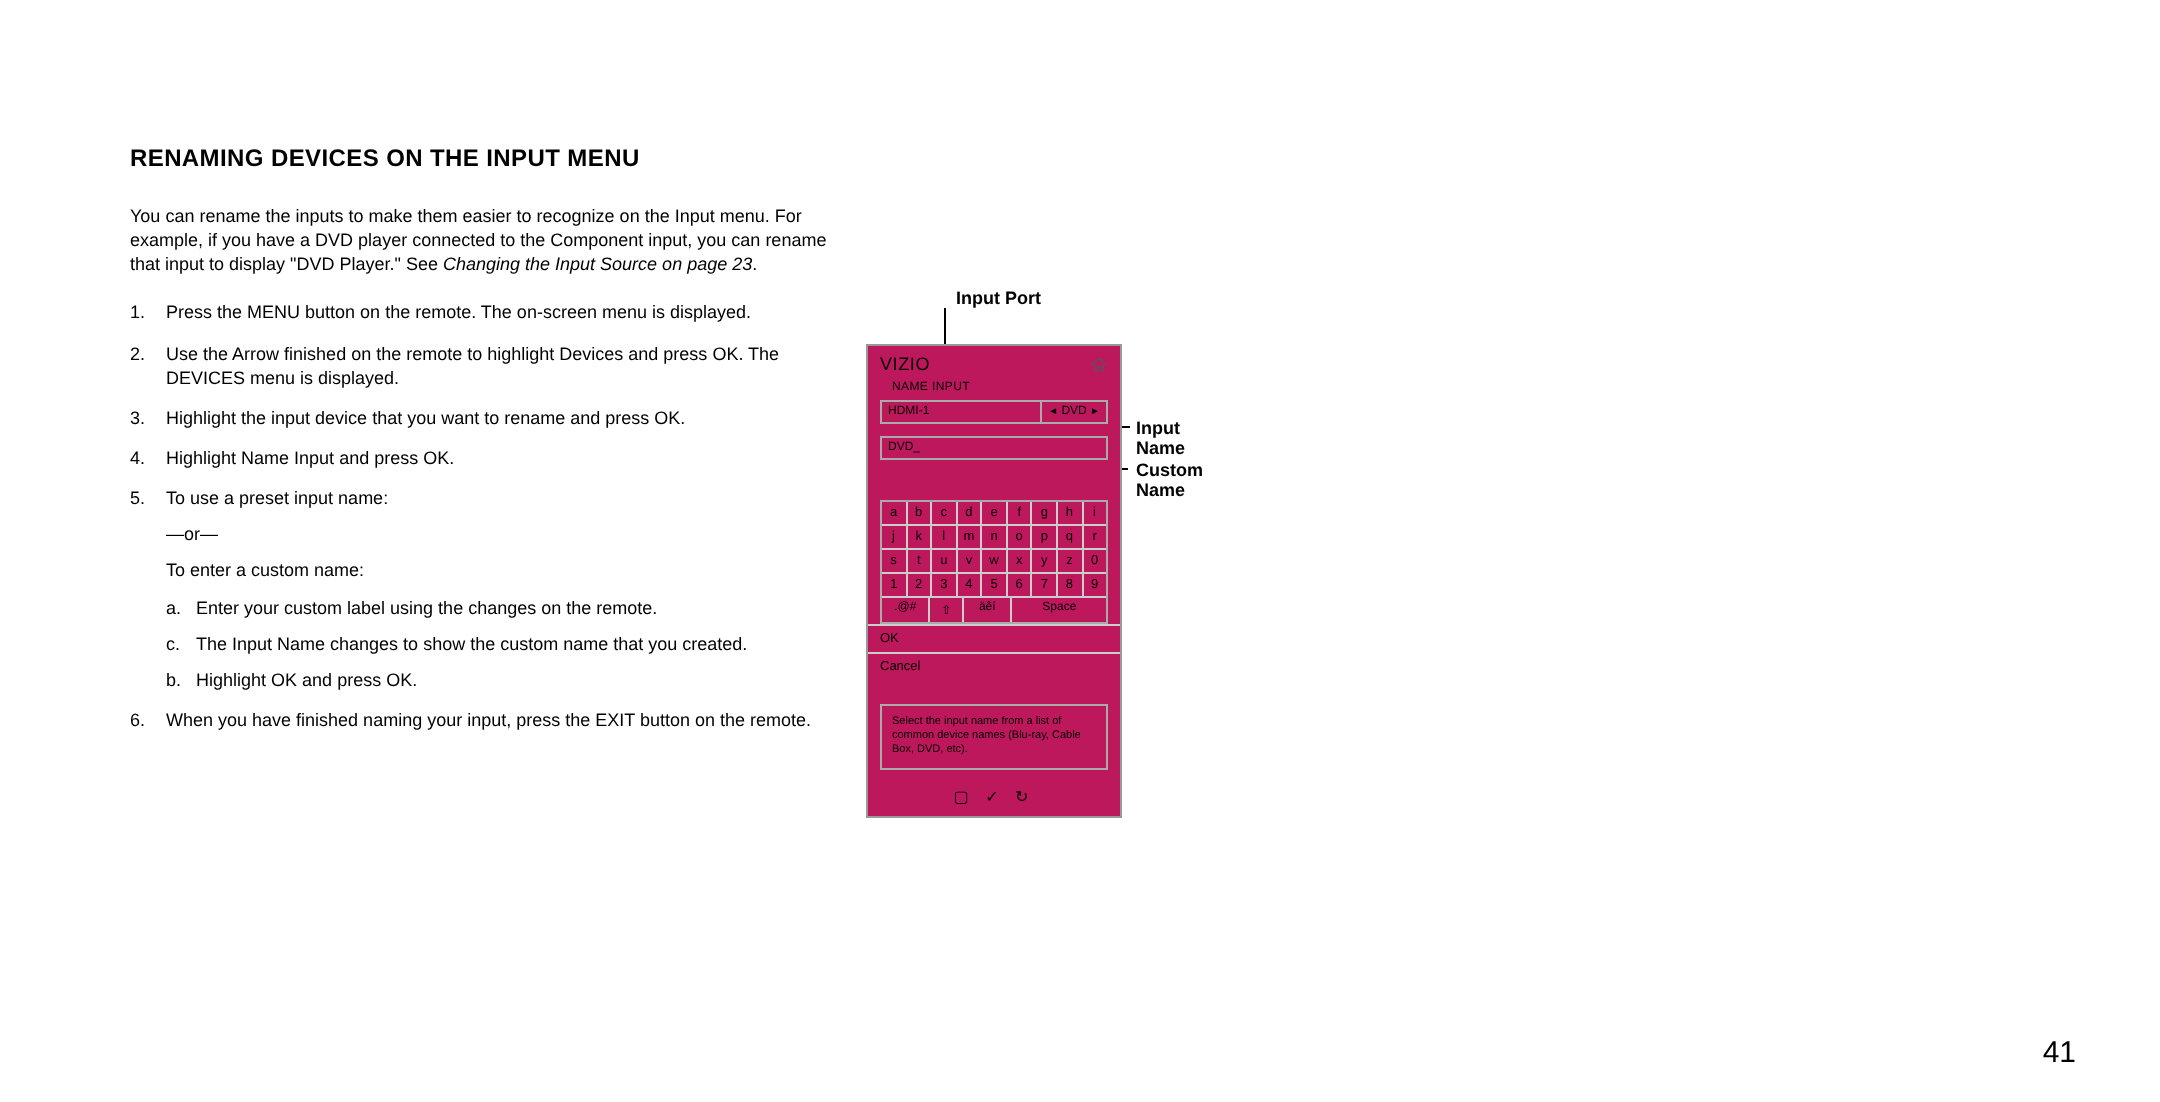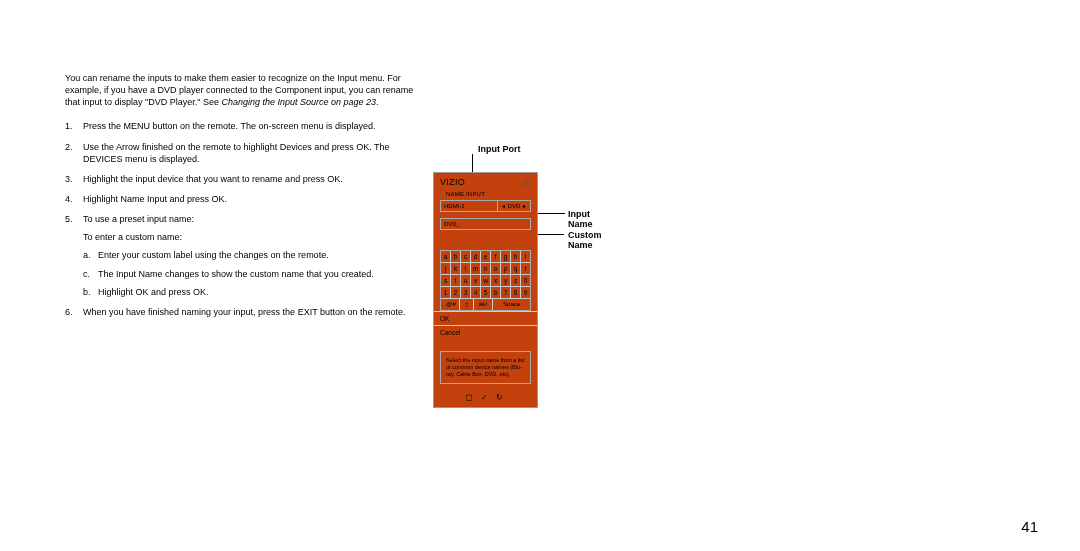--- a/index.html
+++ b/index.html
@@ -91,23 +91,23 @@
       font-size: 9px;
       font-weight: bold;
       position: absolute;
     }
     .callout-line {
       position: absolute;
       background: #000;
       height: 1px;
     }
     .osd-panel {
-      width: 105px;
+      width: 128px;
       border: 0.5px solid #999;
-      background: #c2410c;
+      background: #be185d;
       font-size: 7px;
       position: relative;
     }
     .osd-header {
       display: flex;
       justify-content: space-between;
       align-items: center;
       padding: 4px 6px;
       font-size: 9px;
       font-weight: 500;
@@ -184,38 +184,40 @@
       bottom: 16px;
       right: 42px;
       font-size: 15px;
     }
   </style>
 </head>
 <body>
 
 <div class="page-content">
   <div class="left-column">
+    <div class="heading">RENAMING DEVICES ON THE INPUT MENU</div>
     <div class="intro">
       <span>You can rename the inputs to make them easier to recognize on the Input menu. For example, if you have a DVD player connected to the Component input, you can rename that input to display "DVD Player." See </span><em>Changing the Input Source on page 23</em><span>.</span>
     </div>
     <ol class="steps">
       <li>
         <span>Press the </span><b>MENU</b><span> button on the remote. The on-screen menu is displayed.</span>
       </li>
       <li>
         <span>Use the </span><b>Arrow</b><span> finished on the remote to highlight </span><b>Devices</b><span> and press </span><b>OK</b><span>. The DEVICES menu is displayed.</span>
       </li>
       <li>
         <span>Highlight the input device that you want to rename and press </span><b>OK</b><span>.</span>
       </li>
       <li>
         <span>Highlight </span><b>Name Input</b><span> and press </span><b>OK</b><span>.</span>
       </li>
       <li>
         <span>To use a preset input name:</span>
+        <div class="or-line" style="padding-left:0;">—or—</div>
         <div class="sub-lead" style="padding-left:0;">To enter a custom name:</div>
         <ul class="sub-items">
           <li class="letter" data-letter="a.">
             <span>Enter your custom label using the changes on the remote.</span>
           </li>
           <li class="letter" data-letter="c.">
             <span>The Input Name changes to show the custom name that you created.</span>
           </li>
           <li class="letter" data-letter="b.">
             <span>Highlight </span><b>OK</b><span> and press </span><b>OK</b><span>.</span>

